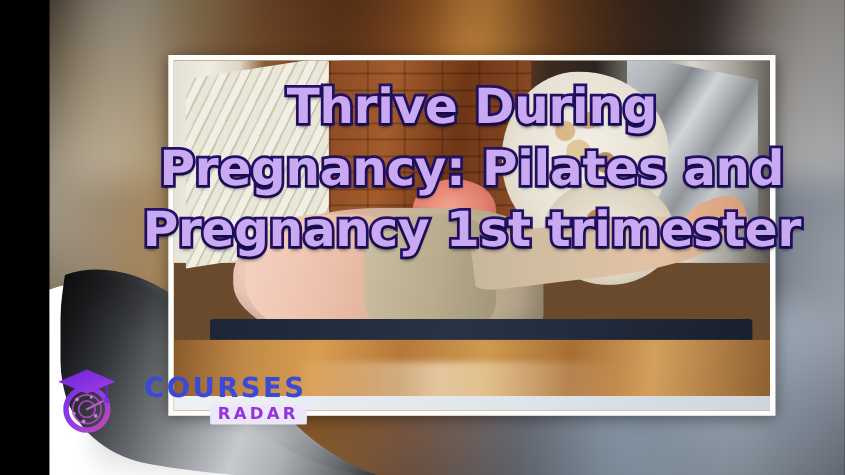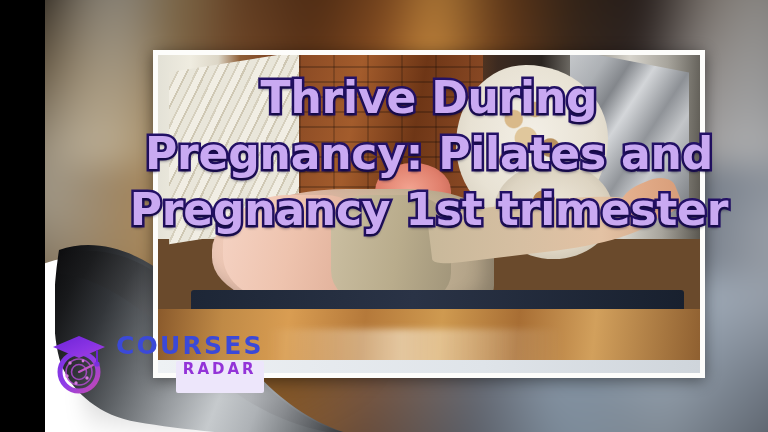--- a/index.html
+++ b/index.html
@@ -264,36 +264,36 @@
       0 0 2px rgba(36,18,102,.9);
   }
   .headline .ln { display: block; white-space: nowrap; }
 
   
   .logo {
     position: absolute;
     left: 8px; top: 332px;
     display: flex;
     align-items: center;
-    gap: 7px;
+    gap: 22px;
   }
   .logo-mark { width: 56px; height: 62px; flex: none; }
   .logo-words { display: flex; flex-direction: column; align-items: flex-start; }
   .logo-courses {
     font-family: "DejaVu Sans", sans-serif;
     font-weight: 700;
     font-size: 25px;
     letter-spacing: 2.2px;
     color: #3b49d8;
     line-height: 1.02;
   }
   .logo-radar-wrap {
     align-self: flex-end;
     background: #ede6fb;
-    padding: 1px 7px 16px 7px;
+    padding: 1px 7px 2px 7px;
     border-radius: 2px;
     margin-top: 2px;
   }
   .logo-radar {
     font-family: "DejaVu Sans", sans-serif;
     font-weight: 700;
     font-size: 15px;
     letter-spacing: 3px;
     color: #9333d8;
     line-height: 1.02;

